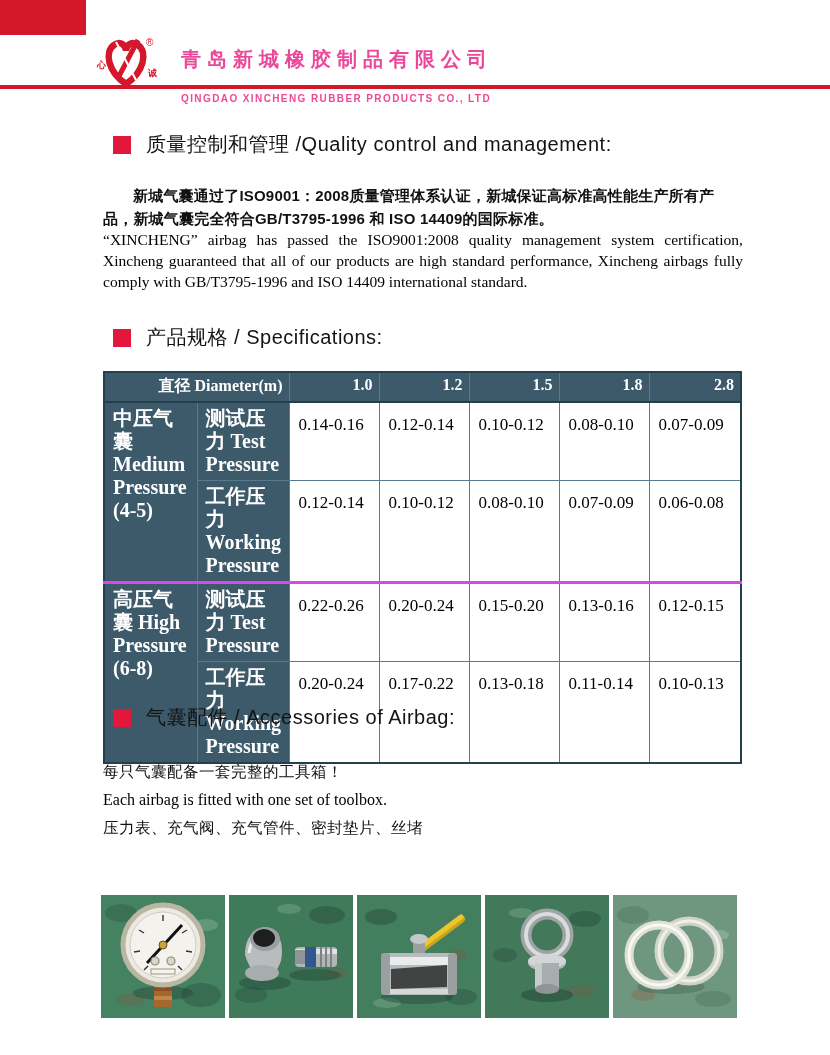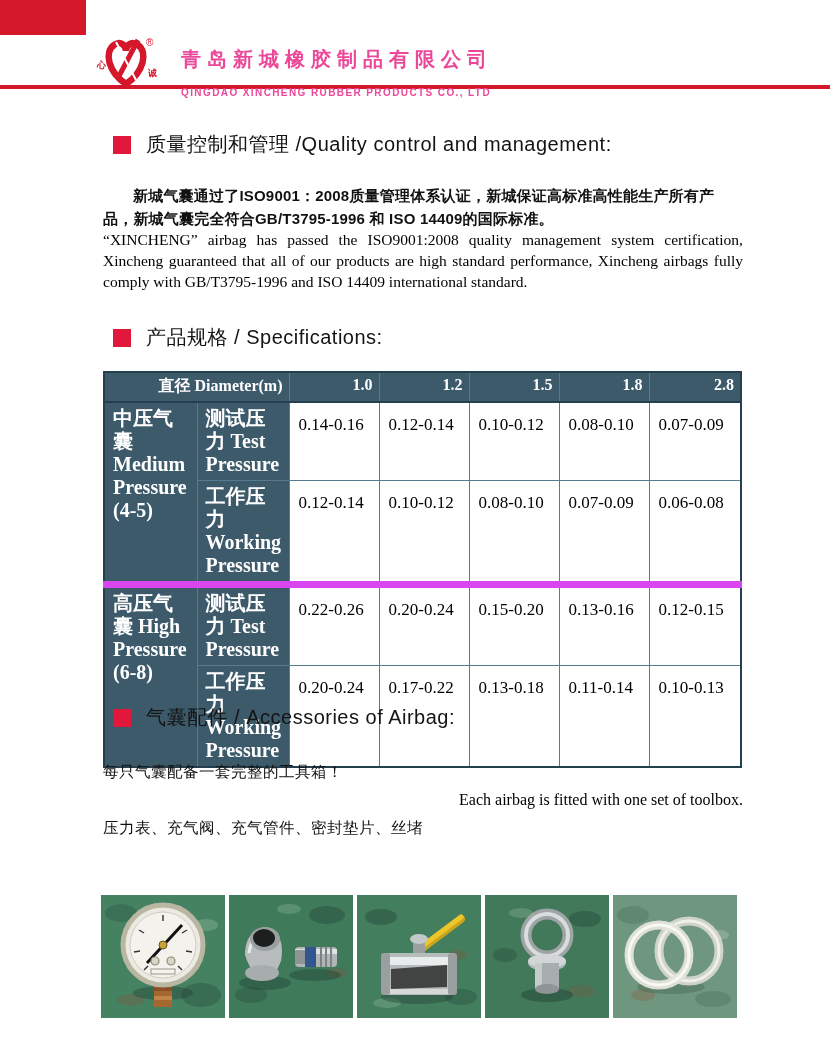--- a/index.html
+++ b/index.html
@@ -6,21 +6,21 @@
   html,body { background:#ffffff; }
   body { width:830px; height:1055px; font-family:"Liberation Sans", sans-serif; }
   .page { position:relative; width:830px; height:1055px; background:#fff; overflow:hidden; }
 
   
   .red-block { position:absolute; left:0; top:48; width:86px; height:35px; background:#d5172c; }
   .red-rule  { position:absolute; left:0; top:85px; width:830px; height:4px; background:#d5172c; }
   .logo { position:absolute; left:96px; top:34px; width:62px; height:56px; }
   .company { position:absolute; left:181px; top:46px; color:#ec4899; }
   .company .cn { font-size:20px; font-weight:bold; letter-spacing:6px; white-space:nowrap; }
-  .company .en { margin-top:14px; font-size:10px; font-weight:bold; letter-spacing:1.4px; white-space:nowrap; }
+  .company .en { margin-top:20px; font-size:10px; font-weight:bold; letter-spacing:1.4px; white-space:nowrap; }
 
   
   .section-title { position:absolute; display:flex; align-items:center; gap:15px;padding-left:13px; }
   .bullet { width:18px; height:18px; background:#e2173c; flex:0 0 auto; }
   .section-title .txt { font-size:20px; color:#141414; font-weight:500; letter-spacing:0.5px; white-space:nowrap; }
   #sec-quality { left:100px; top:131px; }
   #sec-specs   { left:100px; top:324px; }
   #sec-access  { left:100px; top:704px; }
 
   
@@ -43,26 +43,26 @@
         font-family:"Liberation Serif", serif; font-weight:bold; font-size:16px;
         padding:3px 6px 4px 9px; border-bottom:2px solid #24404f; height:28px; }
   .spec-table td.hdr { background:#3d5a6b; color:#fff;
         font-family:"Liberation Serif", serif; font-weight:bold; font-size:20px;
         line-height:23px; padding:4px 6px 4px 8px; }
   .spec-table td.val { background:#fff; color:#000;
         font-family:"Liberation Serif", serif; font-size:17px;
         padding:12px 4px 4px 9px; }
   .spec-table tr.r-test  td { height:72px; }
   .spec-table tr.r-work  td { height:70px; }
-  .spec-table tr.g2-start td { border-top:7px solid #d946ef; }
+  .spec-table tr.g2-start td { border-top:3px solid #d946ef; }
 
   
   .access-text { position:absolute; left:103px; top:762px; width:640px; }
   .access-text .cn { font-size:15.5px; font-weight:400; color:#111; line-height:20px; margin-bottom:8px; letter-spacing:0.5px;}
-  .access-text .en { font-family:"Liberation Serif", serif; font-size:16px; color:#000; line-height:20px; margin-bottom:8px;text-align:right; }
+  .access-text .en { font-family:"Liberation Serif", serif; font-size:16px; color:#000; line-height:20px; margin-bottom:8px; }
 
   
   .photo-strip { position:absolute; left:101px; top:895px; display:flex; gap:4px; }
   .photo-strip svg { display:block; }
 </style>
 </head>
 <body>
 
 <div class="page">
 

